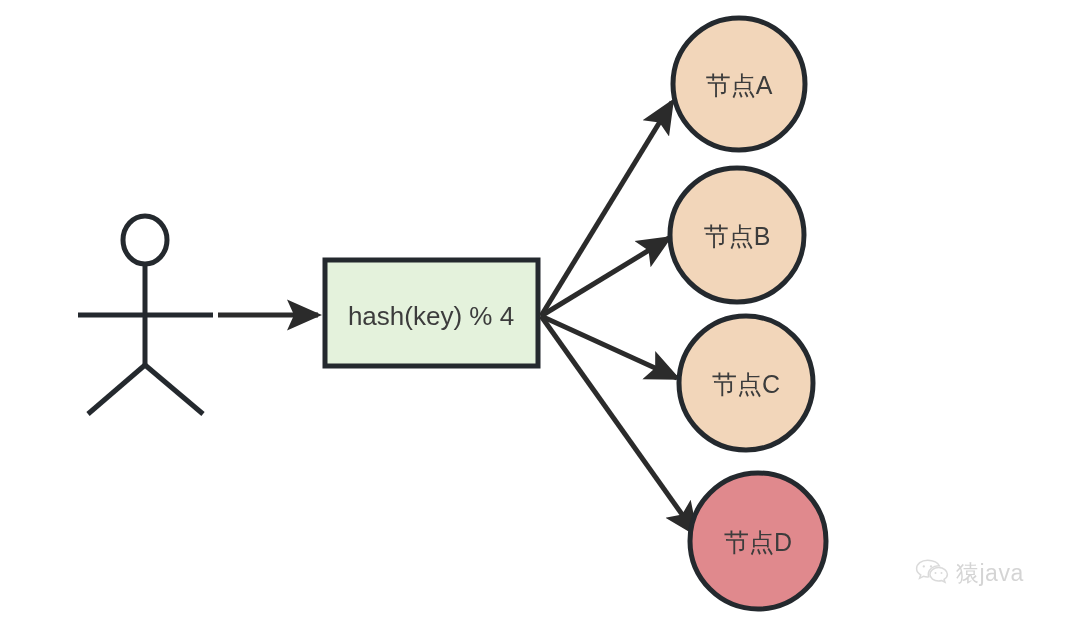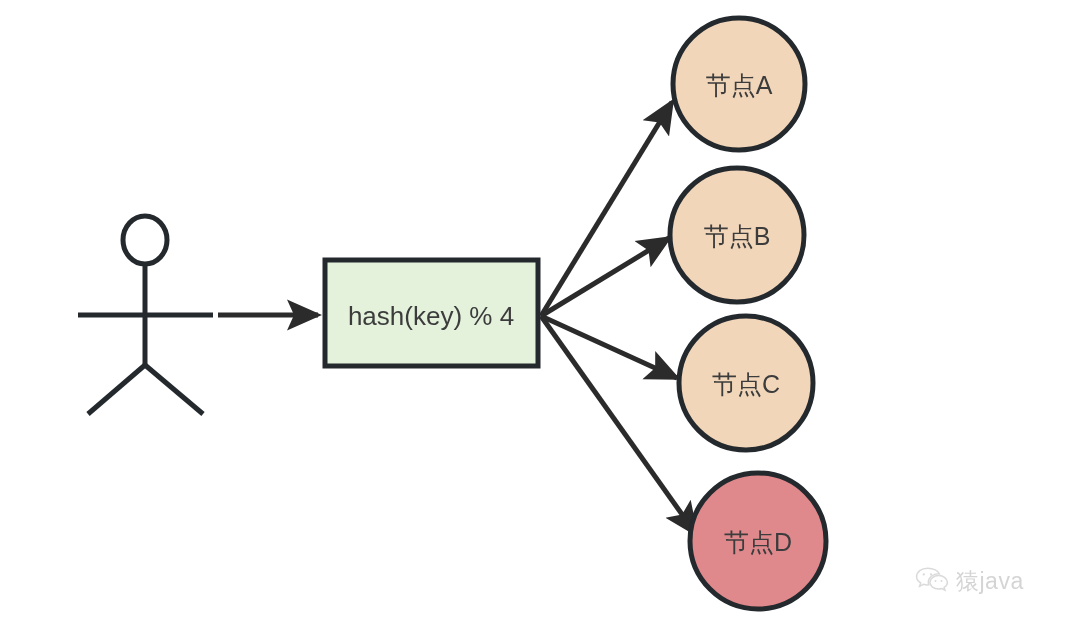--- a/index.html
+++ b/index.html
@@ -50,21 +50,20 @@
   
   #watermark {
     position: absolute;
     left: 915px;
     top: 558px;
     display: flex;
     align-items: center;
     gap: 7px;
     opacity: 0.42;
     user-select: none;
-    margin-top: 8px;
   }
   #watermark .wm-text {
     font-family: "Liberation Sans", "DejaVu Sans", sans-serif;
     font-size: 23px;
     color: #9b9b9b;
     letter-spacing: 0.5px;
     line-height: 1;
   }
 </style>
 </head>

